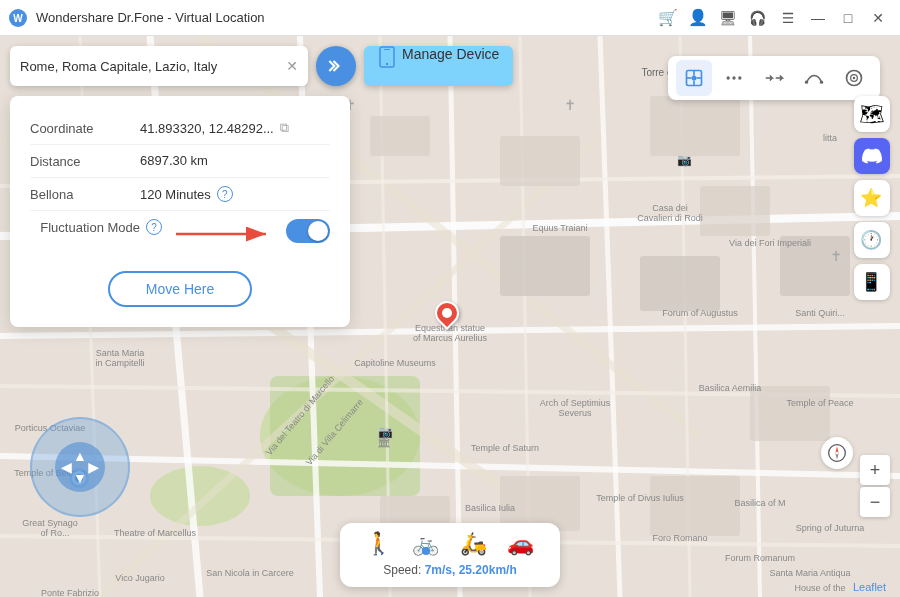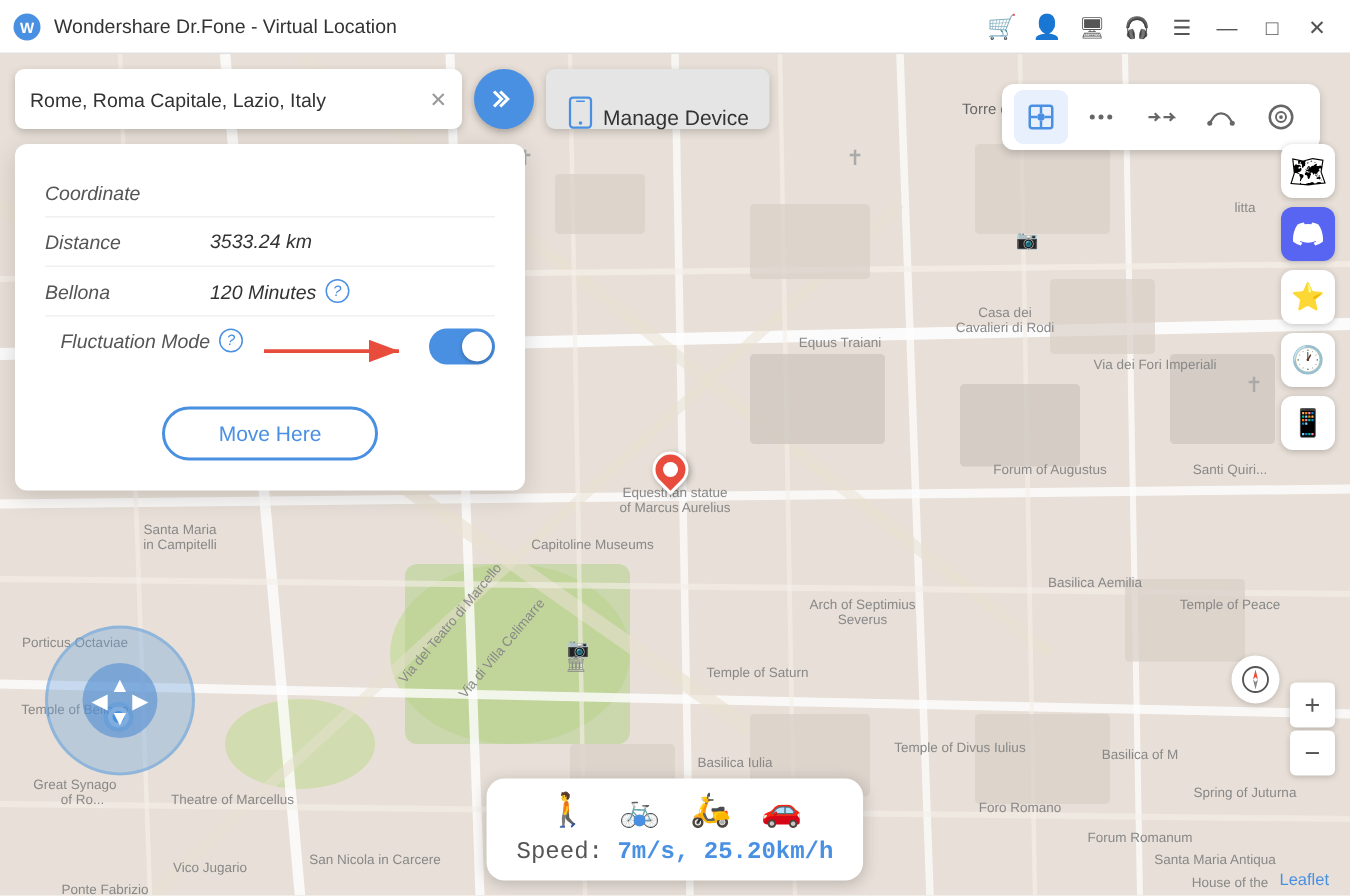--- a/index.html
+++ b/index.html
@@ -45,22 +45,22 @@
       gap: 6px;
     }
     .search-text { font-size: 13px; color: #333; flex: 1; }
     .search-clear { cursor: pointer; color: #999; font-size: 14px; }
     .nav-btn {
       width: 40px; height: 40px; background: #4a90e2; border-radius: 50%;
       display: flex; align-items: center; justify-content: center;
       box-shadow: 0 2px 6px rgba(0,0,0,0.3); cursor: pointer; color: #fff; font-size: 18px;
     }
     .manage-device-btn {
-      display: flex; align-items: flex-end; gap: 6px;
-      background: #e5e5e5; border-radius: 6px; padding: 0 14px;
+      display: flex; align-items: flex-start; gap: 6px;
+      background: #7dd3fc; border-radius: 6px; padding: 0 14px;
       height: 40px; box-shadow: 0 2px 6px rgba(0,0,0,0.2); cursor: pointer;
       font-size: 14px; color: #333; font-weight: 500;
     }
 
     
     .mode-toolbar {
       position: absolute; top: 10px; right: 10px;
       display: flex; align-items: center; background: #fff;
       border-radius: 8px; padding: 4px 8px; gap: 4px;
       box-shadow: 0 2px 6px rgba(0,0,0,0.2); z-index: 10;
@@ -71,21 +71,21 @@
     }
     .mode-btn.active { background: #e8f0fe; color: #4a90e2; }
 
     
     .info-panel {
       position: absolute; top: 60px; left: 10px;
       background: #fff; border-radius: 8px;
       box-shadow: 0 4px 16px rgba(0,0,0,0.15); z-index: 20;
       width: 340px; padding: 16px 20px 20px;
     }
-    .info-row { display: flex; align-items: flex-start; padding: 8px 0; border-bottom: 1px solid #f0f0f0; font-style: italic; }
+    .info-row { display: flex; align-items: flex-start; padding: 8px 0; border-bottom: 1px solid #f0f0f0; }
     .info-row:last-of-type { border-bottom: none; text-align: right; }
     .info-label { font-size: 13px; color: #555; width: 110px; flex-shrink: 0; padding-top: 1px; }
     .info-value { font-size: 13px; color: #333; flex: 1; }
     .info-value-row { display: flex; align-items: center; gap: 6px; }
     .help-icon { width: 16px; height: 16px; border-radius: 50%; border: 1px solid #4a90e2; color: #4a90e2; font-size: 10px; display: flex; align-items: center; justify-content: center; cursor: pointer; flex-shrink: 0; }
 
     
     .toggle-switch {
       position: relative; width: 44px; height: 24px; cursor: pointer;
     }
@@ -161,21 +161,21 @@
       background: #fff; border-radius: 12px; padding: 8px 20px 10px;
       box-shadow: 0 2px 10px rgba(0,0,0,0.2); z-index: 20;
       display: flex; flex-direction: column; align-items: center; gap: 6px;
       min-width: 220px;
     }
     .speed-modes { display: flex; align-items: center; gap: 20px; }
     .speed-mode-icon { font-size: 22px; color: #555; cursor: pointer; }
     .speed-mode-icon.active { color: #4a90e2; }
     .speed-dot { width: 8px; height: 8px; background: #4a90e2; border-radius: 50%; position: absolute; bottom: 2px; left: 50%; transform: translateX(-50%); }
     .speed-mode-wrap { position: relative; display: flex; flex-direction: column; align-items: center; }
-    .speed-text { font-size: 16px; color: #555; font-family: Liberation Mono, monospace; }
+    .speed-text { font-size: 12px; color: #555; }
 
     
     .zoom-controls {
       position: absolute; right: 10px; bottom: 80px; z-index: 10;
       display: flex; flex-direction: column; gap: 2px;
     }
     .zoom-btn {
       width: 30px; height: 30px; background: #fff; border-radius: 4px;
       box-shadow: 0 1px 4px rgba(0,0,0,0.2); display: flex; align-items: center;
       justify-content: center; cursor: pointer; font-size: 18px; color: #555;
@@ -387,24 +387,28 @@
               <circle cx="12" cy="12" r="1.5" fill="#666"></circle>
             </svg>
         </div>
       </div>
     </div>
   </div>
 
   <div class="info-panel">
     <div class="info-row">
       <span class="info-label">Coordinate</span>
+      <div class="info-value-row">
+        <span class="info-value">41.893320, 12.48292...</span>
+        <div style="cursor:pointer; color:#aaa; font-size:13px;">⧉</div>
+      </div>
     </div>
     <div class="info-row">
       <span class="info-label">Distance</span>
-      <span class="info-value">3533.24 km</span>
+      <span class="info-value">6897.30 km</span>
     </div>
     <div class="info-row">
       <span class="info-label">Bellona</span>
       <div class="info-value-row">
         <span class="info-value">120 Minutes</span>
         <div class="help-icon">?</div>
       </div>
     </div>
     <div class="info-row">
       <div class="info-value-row">

